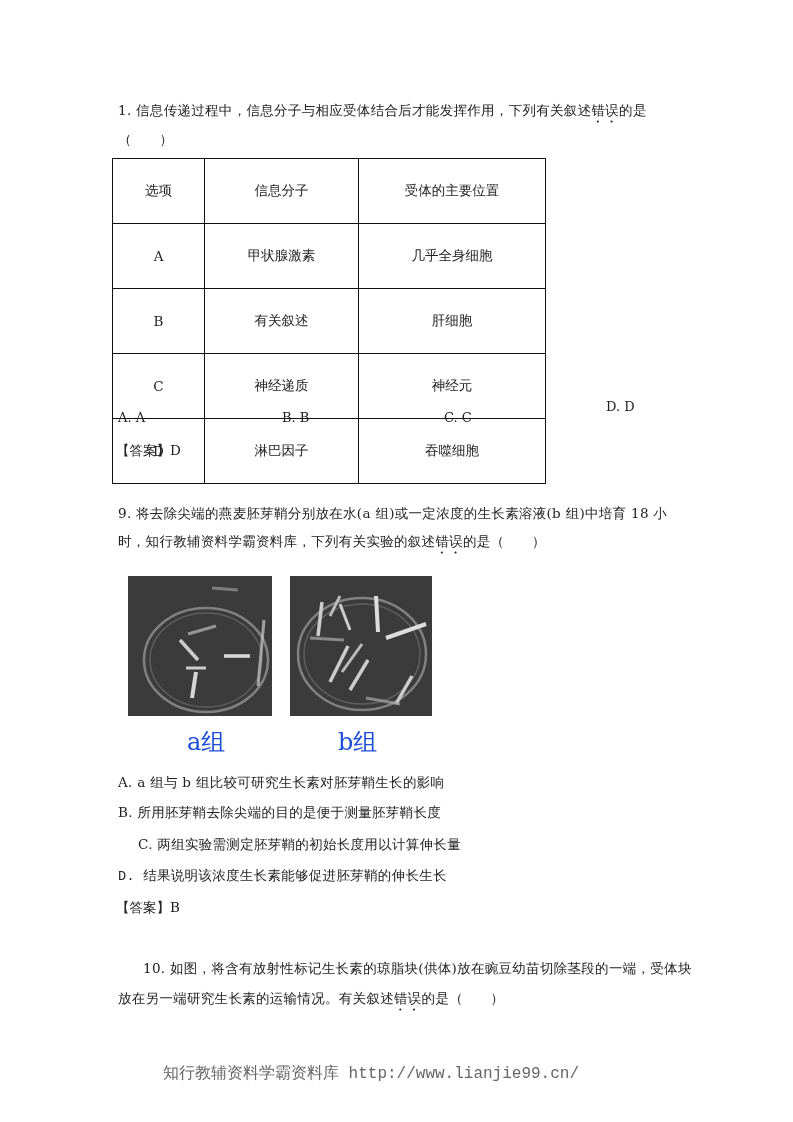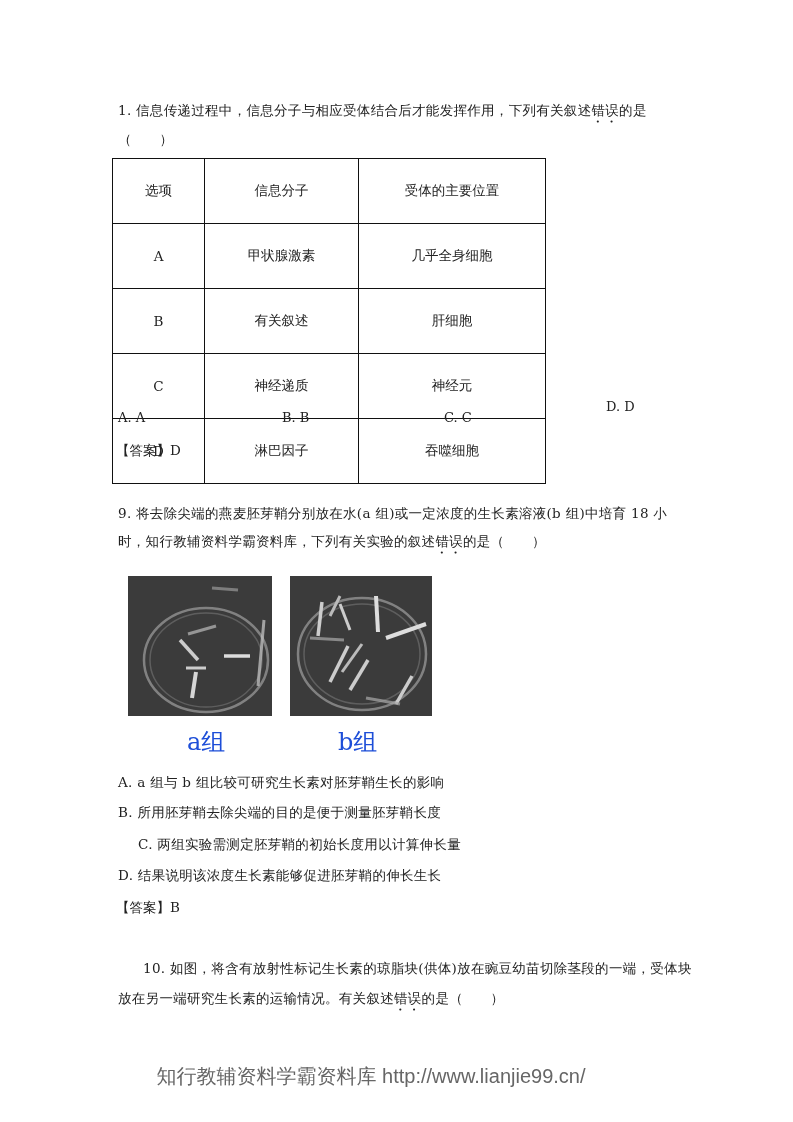--- a/index.html
+++ b/index.html
@@ -35,22 +35,22 @@
     overflow: hidden;
   }
   .panel svg { width: 100%; height: 100%; display: block; }
   .panel-label {
     position: absolute; top: 726px; font-size: 24px;
     font-family: "DejaVu Serif", "Liberation Serif", serif; color: #1d4ed8;
   }
 
   .footer {
     position: absolute; top: 1063px; left: 0; width: 742px; text-align: center;
-    font-family: Liberation Sans, sans-serif;
-    font-size: 20px; color: #666;
+    font-family: Liberation Mono, monospace;
+    font-size: 16px; color: #666;
   }
 </style>
 </head>
 <body>
 
 <div class="abs q" style="left:118px; top:102px;">
   <span>1. 信息传递过程中，信息分子与相应受体结合后才能发挥作用，下列有关叙述</span><span class="dot">错误</span><span>的是</span>
 </div>
 <div class="abs q" style="left:118px; top:131px;">（　　）</div>
 
@@ -126,21 +126,21 @@
     <line x1="122" y1="100" x2="106" y2="128" stroke="#ccc" stroke-width="3.5"></line>
     <line x1="76" y1="122" x2="110" y2="128" stroke="#aaa" stroke-width="3" opacity="0.7"></line>
   </svg>
 </div>
 <div class="panel-label" style="left:187px;">a组</div>
 <div class="panel-label" style="left:338px;">b组</div>
 
 <div class="abs q" style="left:118px; top:733px;margin-top:41px;">A.  a 组与 b 组比较可研究生长素对胚芽鞘生长的影响</div>
 <div class="abs q" style="left:118px; top:804px;text-align:right;">B.  所用胚芽鞘去除尖端的目的是便于测量胚芽鞘长度</div>
 <div class="abs q" style="left:118px; top:836px;margin-left:20px;">C.  两组实验需测定胚芽鞘的初始长度用以计算伸长量</div>
-<div class="abs q" style="left:118px; top:867px;">D.  结果说明该浓度生长素能够促进胚芽鞘的伸长生长</div>
+<div class="abs q" style="left:118px; top:867px;font-family:Liberation Mono, monospace;">D.  结果说明该浓度生长素能够促进胚芽鞘的伸长生长</div>
 <div class="abs answer" style="left:116px; top:899px;">【答案】B</div>
 
 <div class="abs q" style="left:118px; top:960px;margin-left:25px;">10.  如图，将含有放射性标记生长素的琼脂块(供体)放在豌豆幼苗切除茎段的一端，受体块</div>
 <div class="abs q" style="left:118px; top:990px;">
   <span>放在另一端研究生长素的运输情况。有关叙述</span><span class="dot">错误</span><span>的是（　　）</span>
 </div>
 
 <div class="footer">知行教辅资料学霸资料库 http://www.lianjie99.cn/</div>
 
 </body></html>

